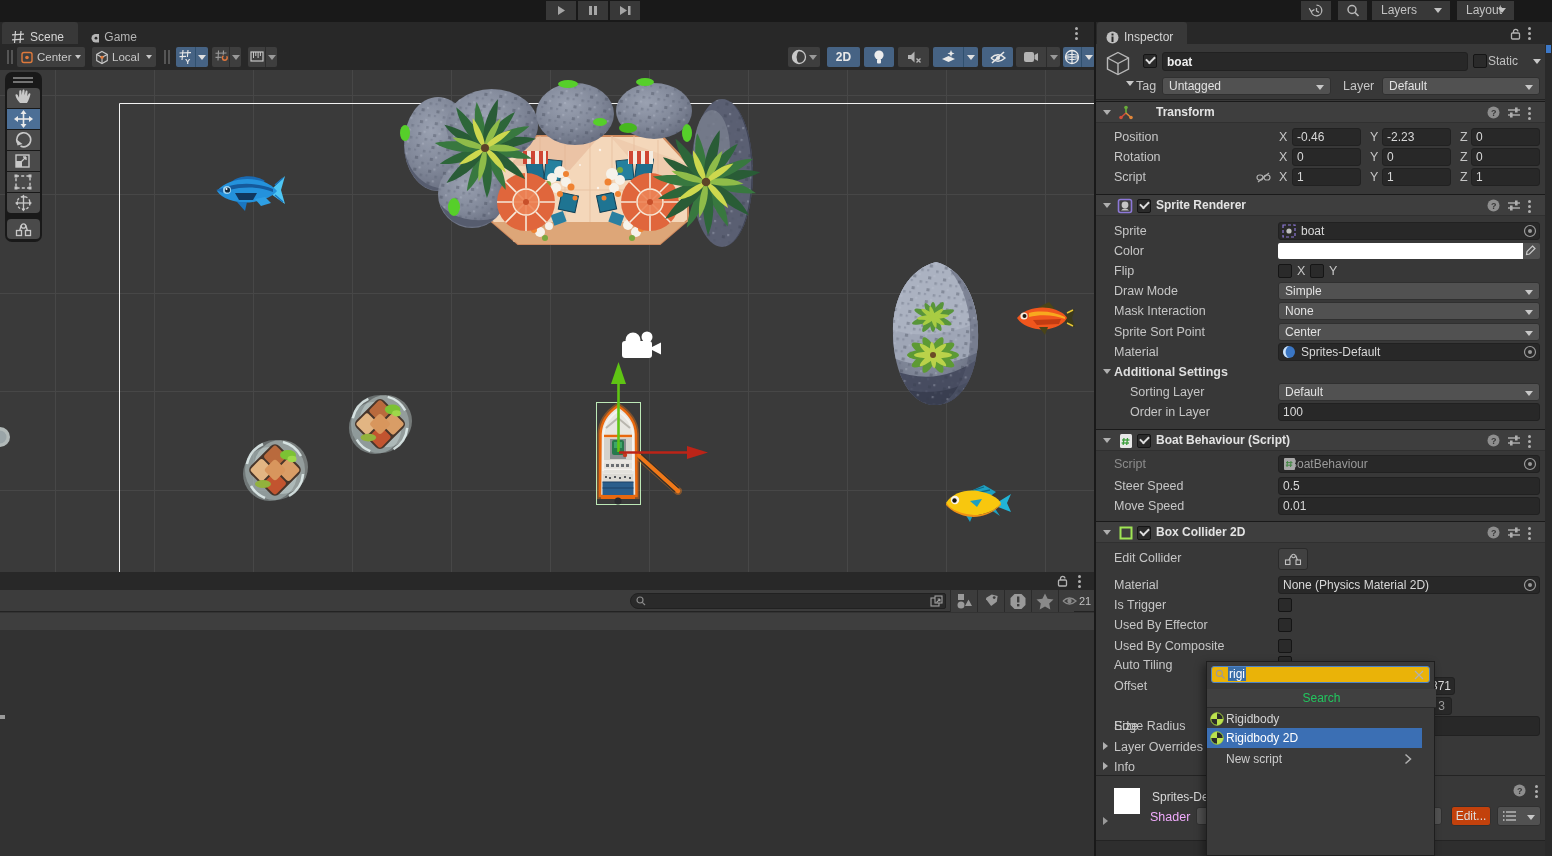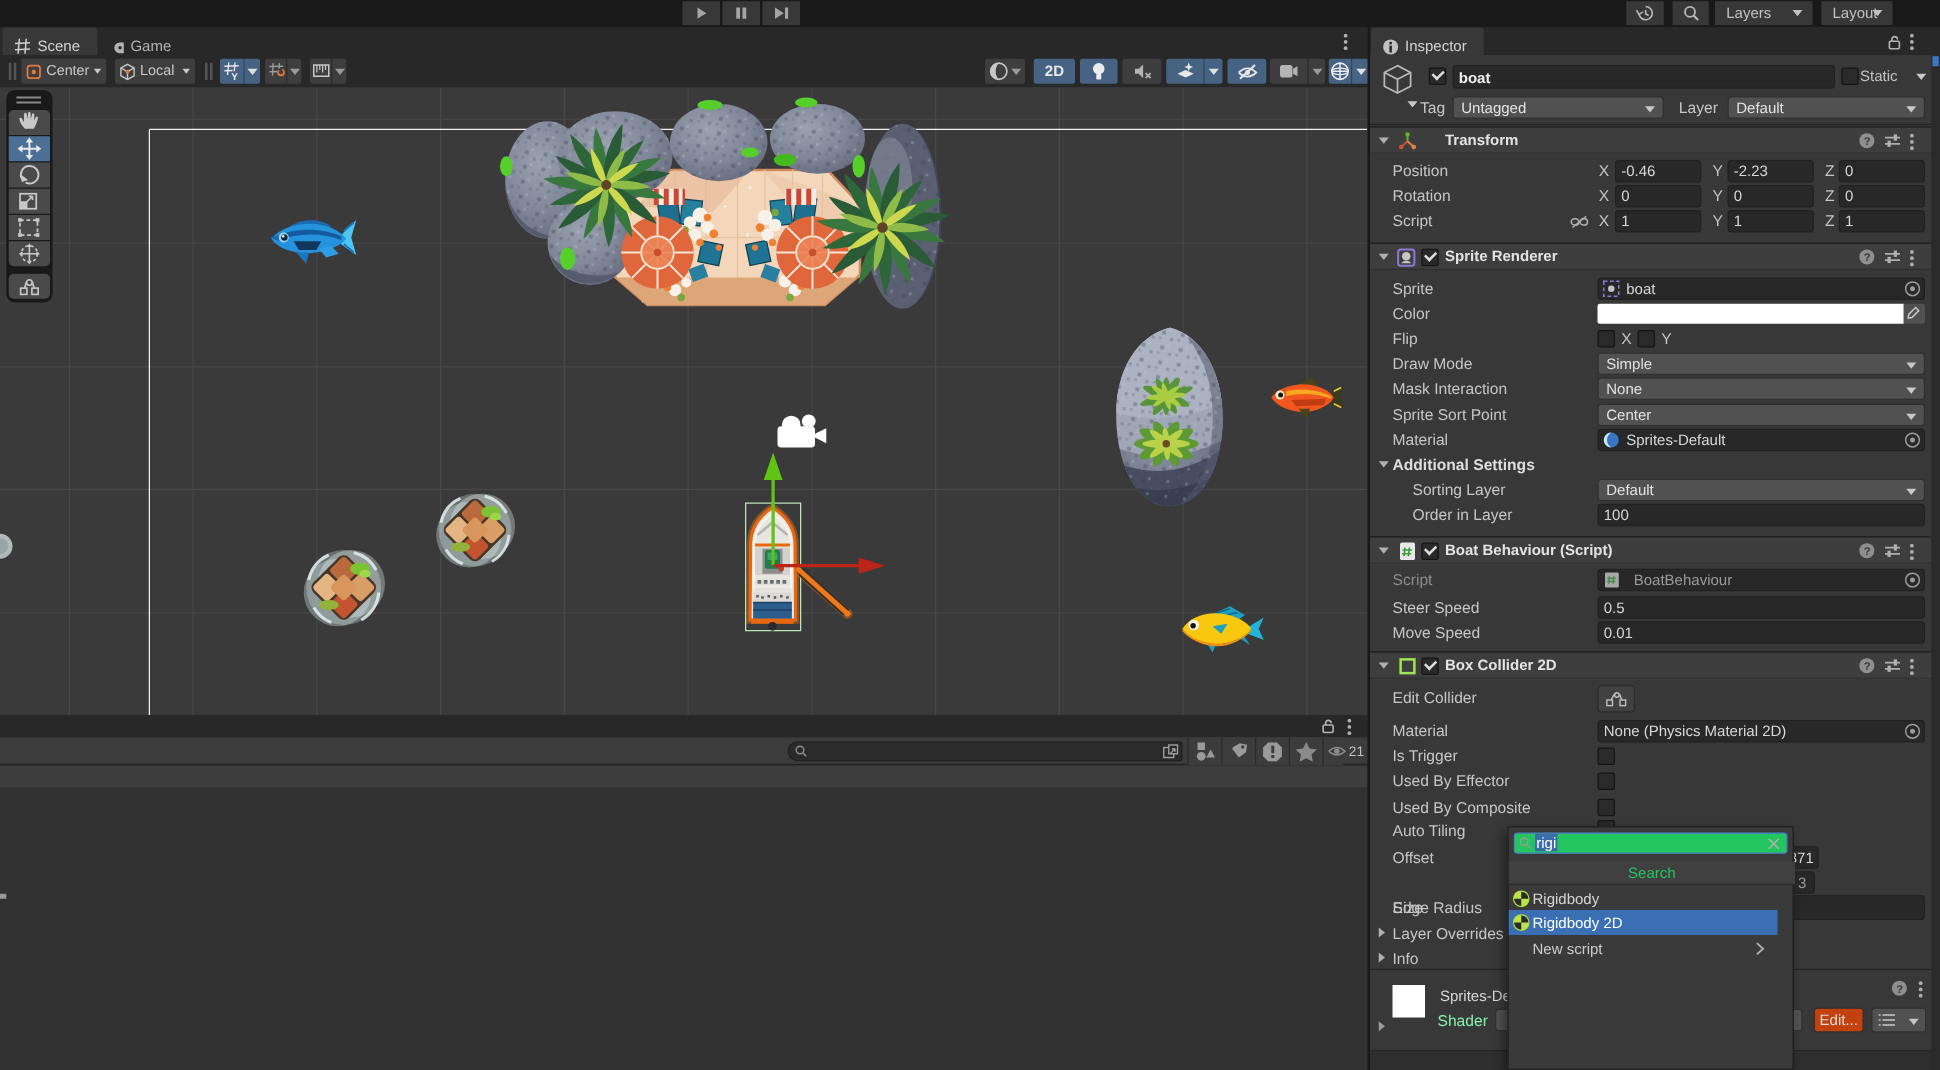--- a/index.html
+++ b/index.html
@@ -890,21 +890,21 @@
         <rect x="8" y="1.5" width="2.6" height="5" fill="#b0b0b0"></rect>
         <rect x="3" y="6.5" width="2.6" height="5" fill="#b0b0b0"></rect>
       </svg>
     <div class="dots3" style="left:432px;top:5px;">
         <i></i>
         <i></i>
         <i></i>
       </div>
   </div>
   <div class="lbl" style="left:18px;top:411px;color:#8c8c8c;">Script</div>
-  <div class="fld" style="left:182px;top:411px;width:262px;padding-left:28px;color:#9a9a9a;">BoatBehaviour
+  <div class="fld" style="left:182px;top:411px;width:262px;padding-left:10px;color:#9a9a9a;">BoatBehaviour
     <svg width="13" height="14" style="position:absolute;left:4px;top:1px;">
         <rect x="1" y="1" width="11" height="12" rx="1" fill="#a8a8a8"></rect>
         <g stroke="#4a8a4a" stroke-width="1.1">
           <line x1="4.5" y1="4" x2="4" y2="10"></line>
           <line x1="8" y1="4" x2="7.5" y2="10"></line>
           <line x1="3" y1="5.6" x2="9.5" y2="5.6"></line>
           <line x1="2.8" y1="8.2" x2="9.2" y2="8.2"></line>
         </g>
       </svg>
     <svg width="14" height="14" style="position:absolute;right:2px;top:1px;">
@@ -982,21 +982,21 @@
   <div class="fld" style="left:182px;top:672px;width:262px;height:20px;"></div>
   <span style="position:absolute;left:7px;top:698px;width:0;height:0;border-top:4px solid transparent;border-bottom:4px solid transparent;border-left:5px solid #b0b0b0;"></span>
   <div class="lbl" style="left:18px;top:694px;">Layer Overrides</div>
   <span style="position:absolute;left:7px;top:718px;width:0;height:0;border-top:4px solid transparent;border-bottom:4px solid transparent;border-left:5px solid #b0b0b0;"></span>
   <div class="lbl" style="left:18px;top:714px;">Info</div>
   <div style="position:absolute;left:0;top:731px;width:456px;height:1px;background:#232323;"></div>
 
   <div style="position:absolute;left:18px;top:744px;width:26px;height:26px;background:#ffffff;"></div>
   <div style="position:absolute;left:56px;top:746px;color:#d8d8d8;font-size:12px;">Sprites-Default</div>
   <span style="position:absolute;left:7px;top:773px;width:0;height:0;border-top:4px solid transparent;border-bottom:4px solid transparent;border-left:5px solid #9a9a9a;"></span>
-  <div class="lbl" style="left:54px;top:764px;color:#86efac;">Shader</div>
+  <div class="lbl" style="left:54px;top:764px;color:#f0abfc;">Shader</div>
   <div class="drop" style="left:100px;top:763px;width:246px;color:#9a9a9a;"></div>
   <div style="position:absolute;left:355px;top:762px;width:40px;height:20px;background:#c2410c;border:1px solid #303030;border-radius:3px;text-align:center;line-height:18px;color:#dcdcdc;">Edit...</div>
   <div style="position:absolute;left:401px;top:762px;width:44px;height:20px;background:#515151;border:1px solid #303030;border-radius:3px;">
     <svg width="26" height="18">
         <g stroke="#c8c8c8" stroke-width="1.3">
           <line x1="8" y1="5" x2="18" y2="5"></line>
           <line x1="8" y1="9" x2="18" y2="9"></line>
           <line x1="8" y1="13" x2="18" y2="13"></line>
           <line x1="5" y1="5" x2="6.5" y2="5"></line>
           <line x1="5" y1="9" x2="6.5" y2="9"></line>
@@ -1014,21 +1014,21 @@
       <i></i>
       <i></i>
     </div>
   <div style="position:absolute;left:0;top:796px;width:456px;height:1px;background:#232323;"></div>
   <div style="position:absolute;left:0;top:797px;width:456px;height:15px;background:#2e2e2e;"></div>
   <div style="position:absolute;left:449px;top:0px;width:7px;height:812px;background:#2a2a2a;"></div>
   <div style="position:absolute;left:450px;top:1px;width:5px;height:8px;background:#3c78c8;"></div>
 </div>
 <div style="position:absolute;left:1094px;top:22px;width:2px;height:834px;background:#191919;"></div>
 <div id="popup" style="position:absolute;left:1206px;top:661px;width:229px;height:195px;background:#3a3a3a;border:1px solid #1e1e1e;box-shadow:-3px 3px 8px rgba(0,0,0,0.4);z-index:50;">
-  <div style="position:absolute;left:4px;top:4px;width:219px;height:17px;background:#22c55e;border:1.5px solid #4a82c8;border-radius:3px;">
+  <div style="position:absolute;left:4px;top:4px;width:219px;height:17px;background:#eab308;border:1.5px solid #4a82c8;border-radius:3px;">
     <svg width="11" height="11" style="position:absolute;left:3px;top:2px;">
         <circle cx="4.4" cy="4.4" r="3" fill="none" stroke="#9a9a9a" stroke-width="1.1"></circle>
         <line x1="6.7" y1="6.7" x2="9.5" y2="9.5" stroke="#9a9a9a" stroke-width="1.1"></line>
       </svg>
     <div style="position:absolute;left:16px;top:0px;height:14px;background:#3b6ea8;color:#fff;font-size:12px;line-height:14px;padding:0 1px;">rigi</div>
     <svg width="10" height="10" style="position:absolute;right:5px;top:3px;">
         <path d="M1 1 L9 9 M9 1 L1 9" stroke="#b0b0b0" stroke-width="1.3"></path>
       </svg>
   </div>
   <div style="position:absolute;left:0;top:27px;width:229px;height:19px;background:#404040;border-bottom:1px solid #2a2a2a;text-align:center;font-weight:normal;color:#22c55e;line-height:19px;font-size:12px;">Search</div>

